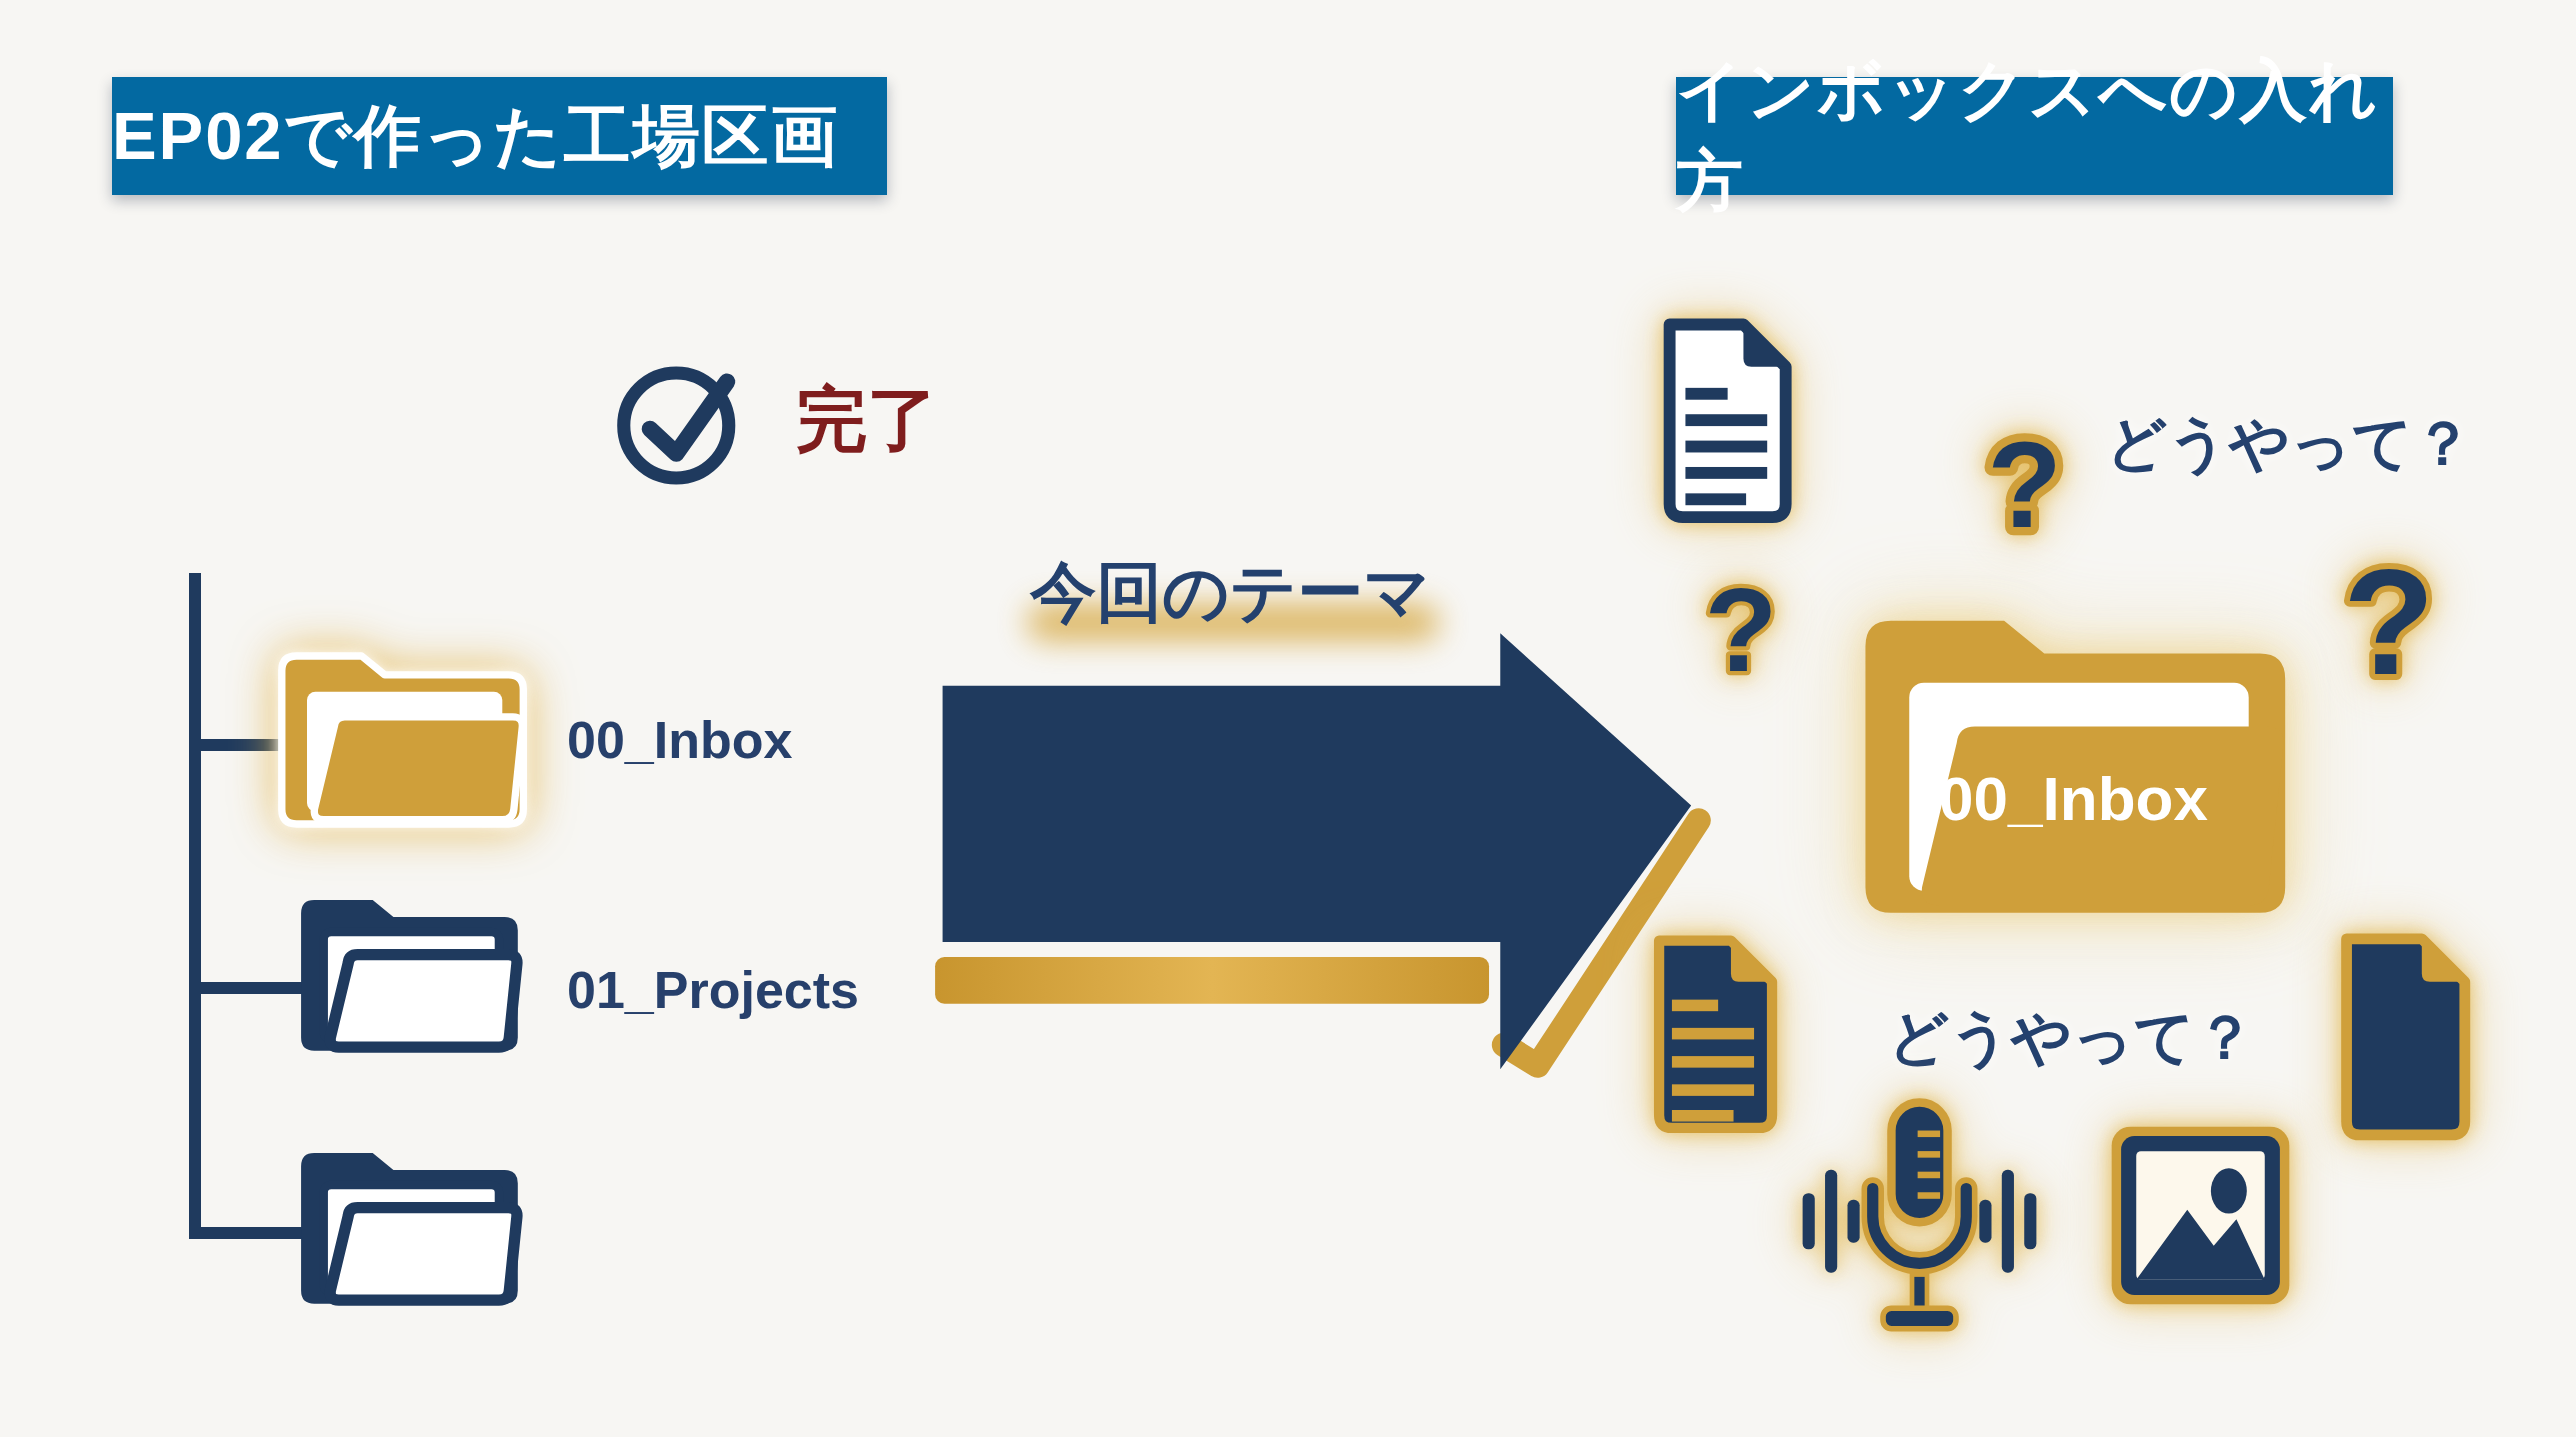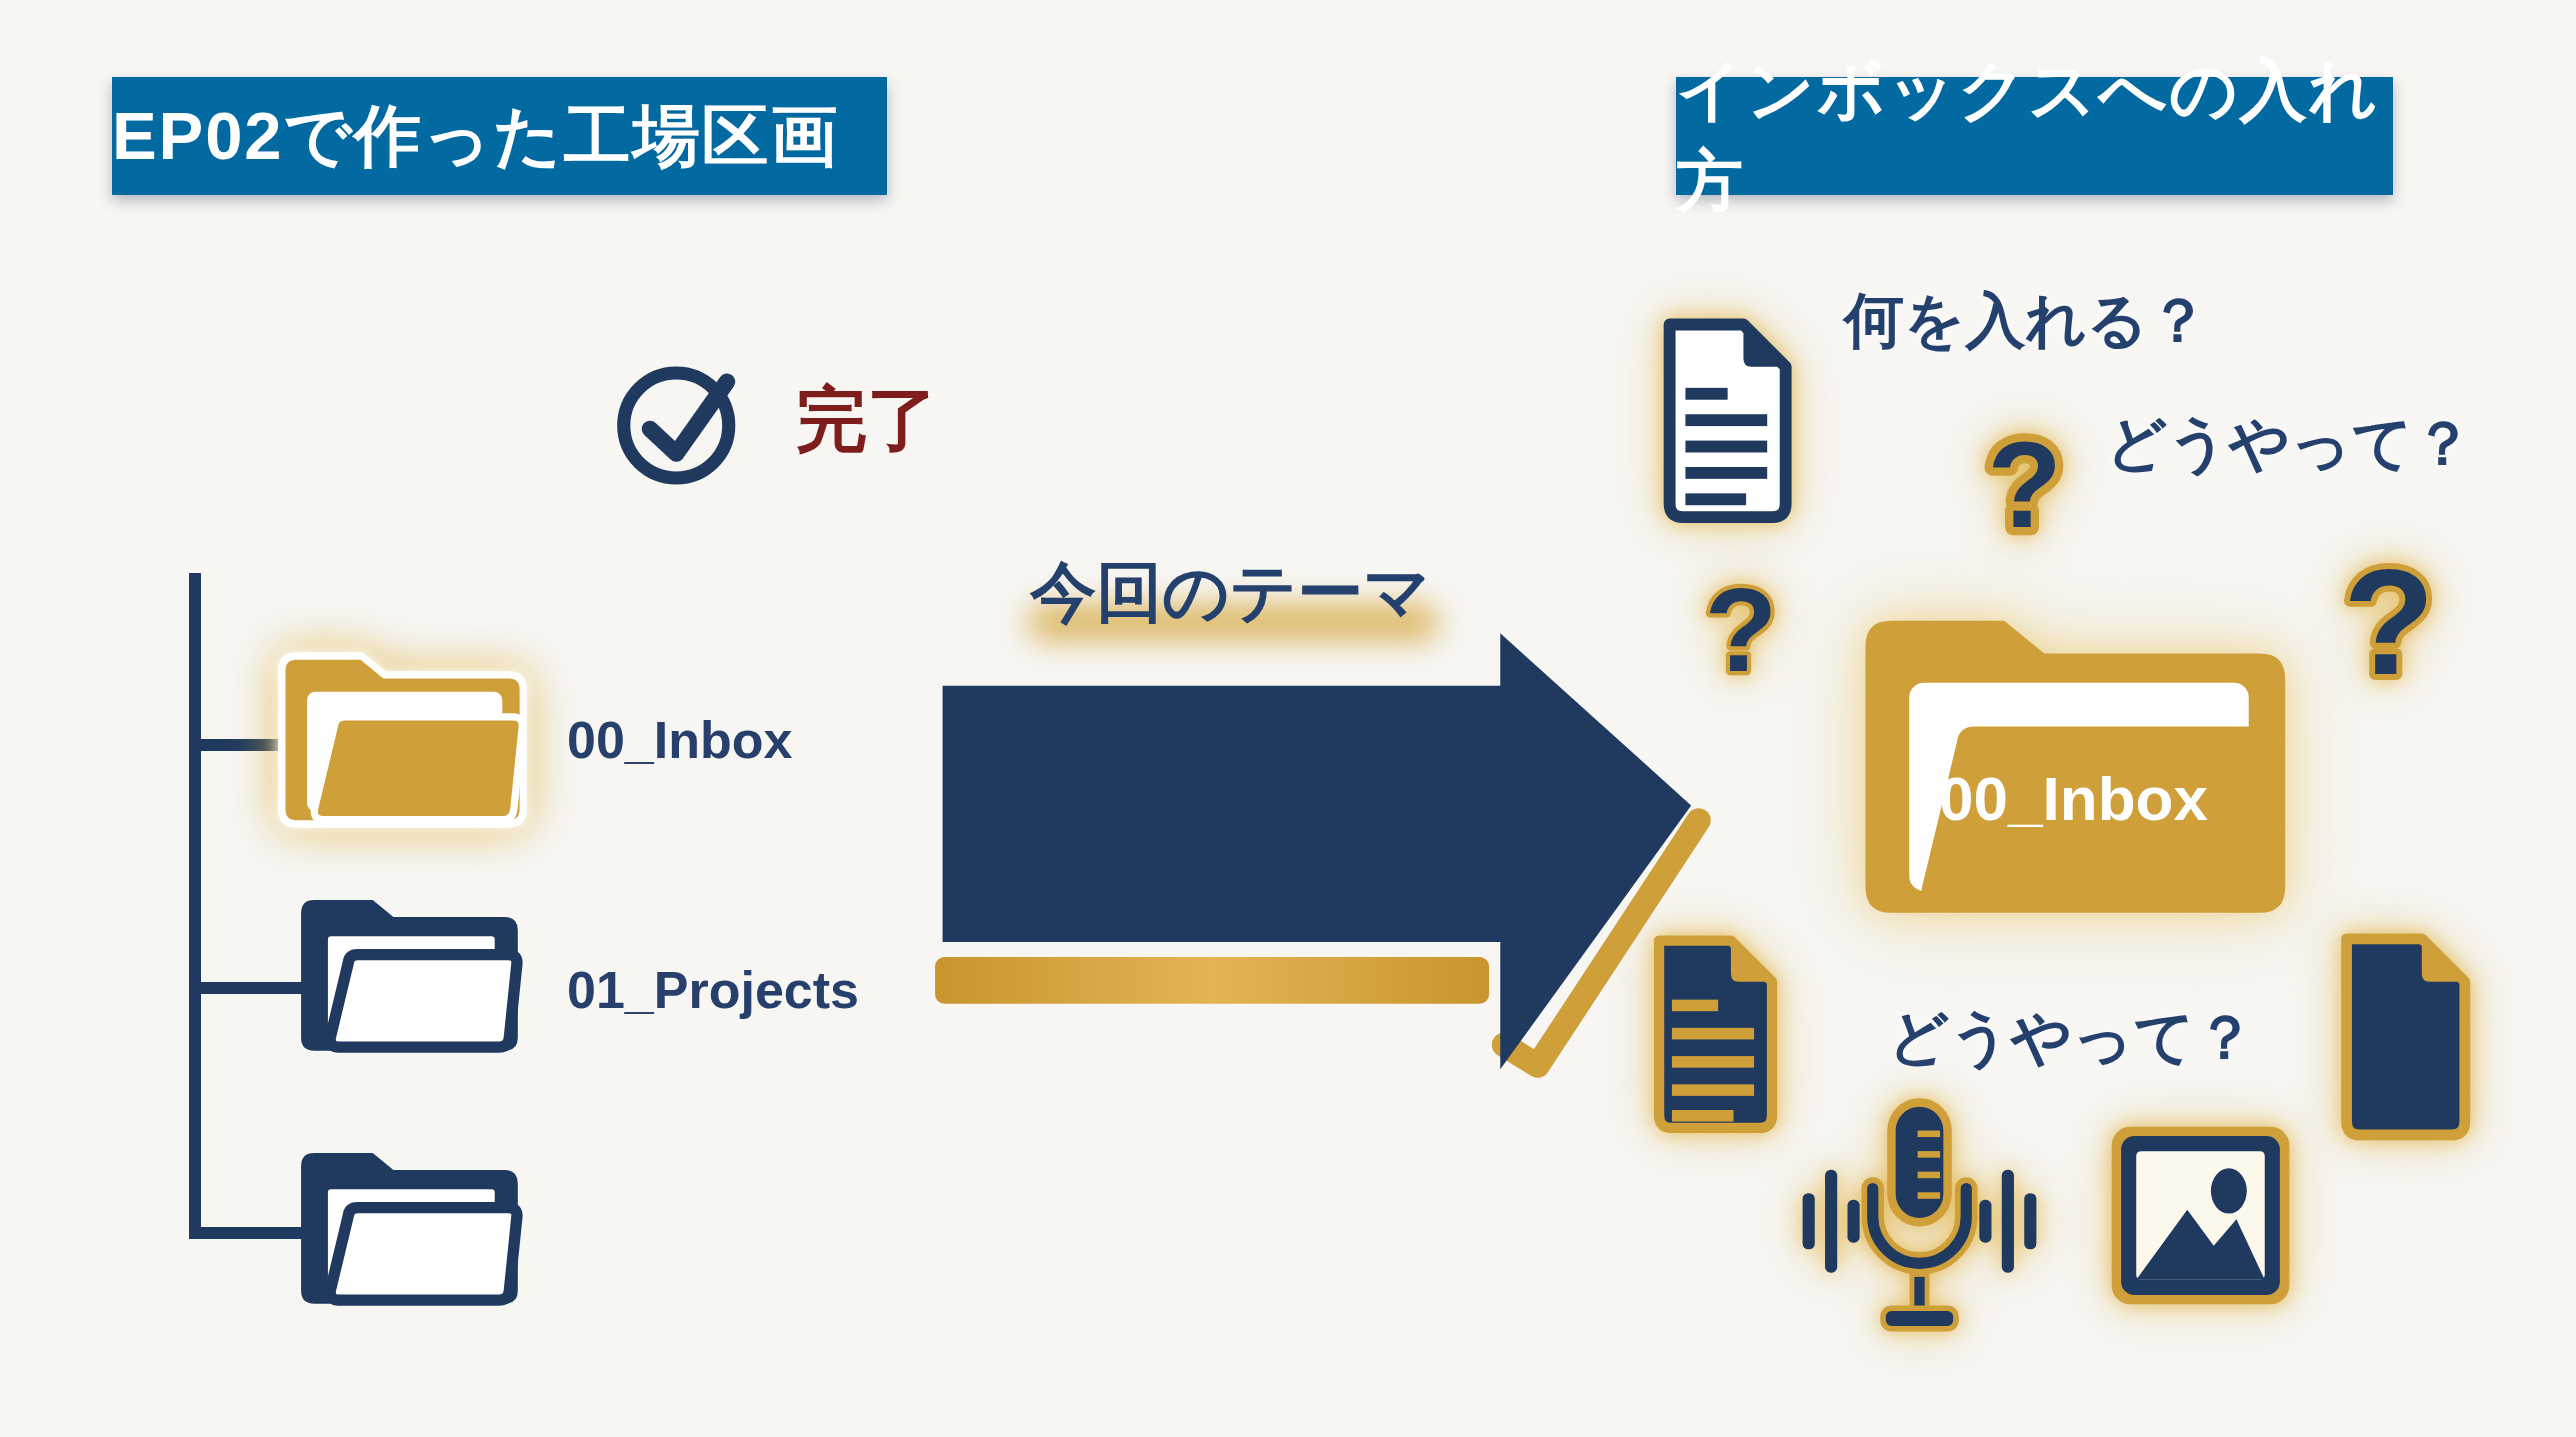--- a/index.html
+++ b/index.html
@@ -145,21 +145,20 @@
       <path d="M18,8 L74,8 L106,40 L106,144 Q106,154 96,154 L28,154 Q18,154 18,144 Z" fill="#ffffff" stroke="#1f3a5e" stroke-width="9" stroke-linejoin="round"></path>
       <path d="M74,8 L106,40 L80,40 Q74,40 74,34 Z" fill="#1f3a5e"></path>
       <rect x="30" y="56" width="32" height="9" fill="#1f3a5e"></rect>
       <rect x="30" y="76" width="62" height="9" fill="#1f3a5e"></rect>
       <rect x="30" y="96" width="62" height="9" fill="#1f3a5e"></rect>
       <rect x="30" y="116" width="62" height="9" fill="#1f3a5e"></rect>
       <rect x="30" y="136" width="46" height="9" fill="#1f3a5e"></rect>
     </svg>
   </div>
 
-  <span class="q-text" style="left:1844px;top:281px;">何を入れる？</span>
 
   <div class="abs glow-gold" style="left:1977px;top:414px;width:95px;height:139px;">
     <svg class="icon-svg" viewBox="0 0 100 150">
       <text class="qmark-text" x="50" y="122" text-anchor="middle" font-size="132" stroke-width="18">?</text>
     </svg>
   </div>
 
   <span class="q-text" style="left:2106px;top:404px;">どうやって？</span>
 
   <div class="abs glow-gold" style="left:1694px;top:557px;width:94px;height:140px;">

